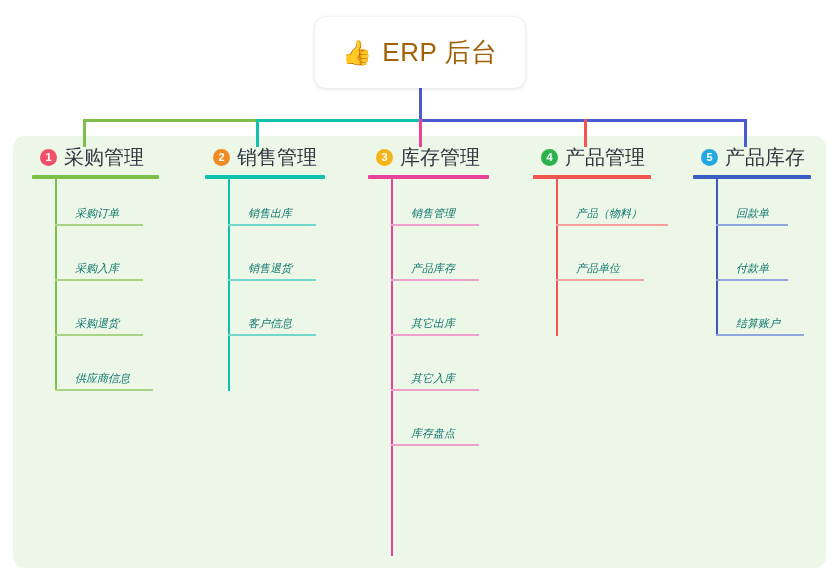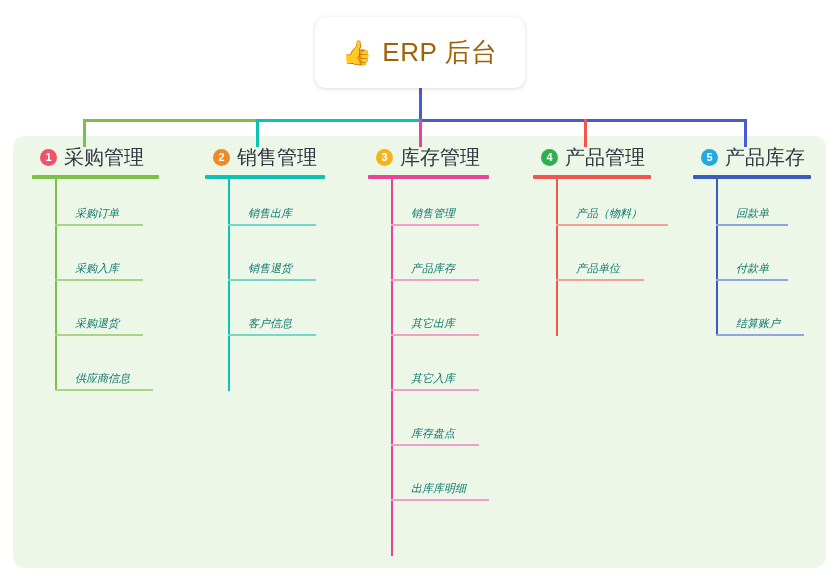--- a/index.html
+++ b/index.html
@@ -227,24 +227,20 @@
             <div class="leaf-rule" style="background: rgb(239, 160, 200); width: 88px;"></div>
           </div>
           <div class="leaf">
             <span class="leaf-label">其它入库</span>
             <div class="leaf-rule" style="background: rgb(239, 160, 200); width: 88px;"></div>
           </div>
           <div class="leaf">
             <span class="leaf-label">库存盘点</span>
             <div class="leaf-rule" style="background: rgb(239, 160, 200); width: 88px;"></div>
           </div>
-          <div class="leaf">
-            <span class="leaf-label">出库库明细</span>
-            <div class="leaf-rule" style="background: rgb(239, 160, 200); width: 98px;"></div>
-          </div>
         </div>
       </div>
       <div class="column" style="left: 533px;">
         <div class="col-header">
           <span class="badge" style="background: rgb(43, 178, 76);">4</span>
           <span class="col-title">产品管理</span>
         </div>
         <div class="col-rule" style="background: rgb(240, 86, 79); width: 118px;"></div>
         <div class="col-body">
           <div class="spine" style="background: rgb(240, 86, 79); height: 157px;"></div>

